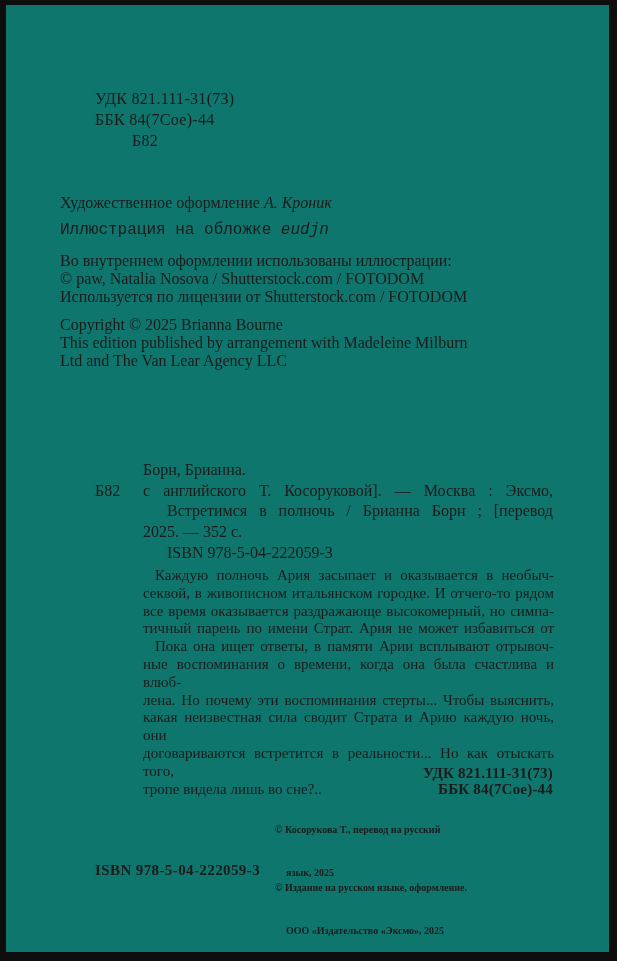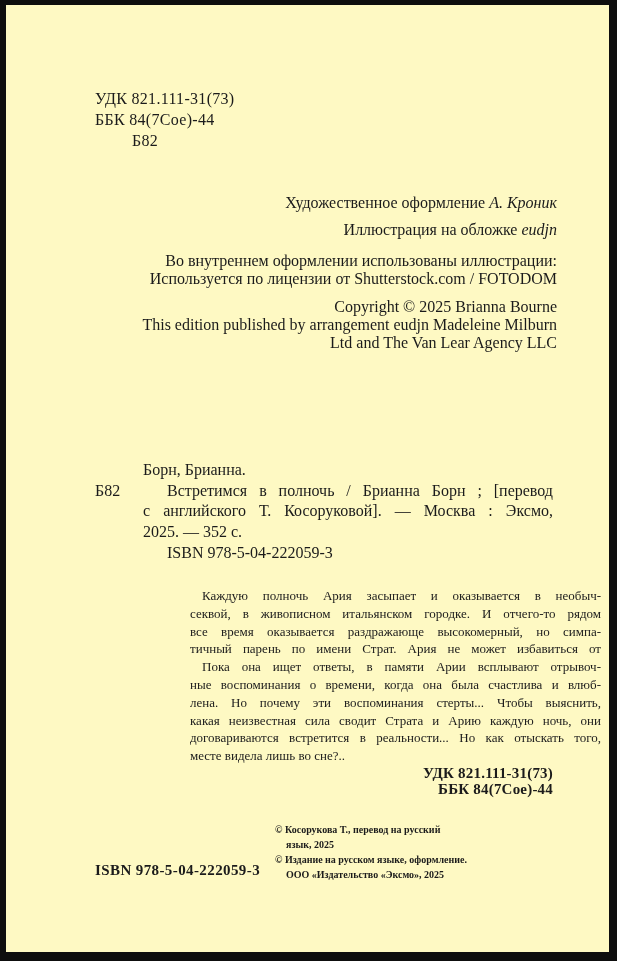--- a/index.html
+++ b/index.html
@@ -1,103 +1,104 @@
 <!DOCTYPE html>
 <html><head>
 <meta charset="utf-8">
 <style>
   html,body { margin:0; padding:0; background:#0e0e0e; }
   .page {
-    position:relative; width:617px; height:961px; background:#fef9c3;
+    position:relative; width:617px; height:961px; background:#0f766e;
     font-family:"Liberation Serif","DejaVu Serif",serif; color:#1b1b1b;
     overflow:hidden; margin:0 auto;
   }
   .frame {
     position:absolute; inset:0; border:solid #0e0e0e;
     border-width:5px 8px 9px 6px; pointer-events:none; z-index:5;
   }
   
   .top-codes { position:absolute; left:95px; top:88px; font-size:16px; line-height:21px; letter-spacing:.3px; }
   .top-codes .idx { padding-left:37px; }
 
   
-  .credits { position:absolute; left:60px; top:193px; width:497px; text-align:right; font-size:16px; }
+  .credits { position:absolute; left:60px; top:193px; width:497px; text-align:left; font-size:16px; }
   .credits .single { line-height:20px; }
   .credits .m7  { margin-bottom:7px; }
-  .credits .m12 { margin-bottom:12px; }
+  .credits .m12 { margin-bottom:12px;font-family:Liberation Mono, monospace; }
   .credits .m10 { margin-bottom:10px; }
   .credits .grp div { line-height:18px; }
   .it { font-style:italic; }
 
   
   .biblio { position:absolute; left:143px; top:460px; width:410px; font-size:16px; line-height:20.5px; }
   .biblio .author { font-weight:normal; }
   .biblio .index { position:absolute; left:-48px; top:20.5px; }
   .j { text-align:justify; text-align-last:justify; }
   .ind24 { padding-left:24px; }
   .biblio .isbn-line { padding-left:24px; margin-top:1px; }
 
   
-  .annotation { position:absolute; left:143px; top:587px; width:411px; font-size:13px; line-height:17.8px;margin-left:47px; }
+  .annotation { position:absolute; left:143px; top:567px; width:411px; font-size:15px; line-height:17.8px; }
   .annotation .ind { padding-left:12px; }
 
   
   .bottom-codes { position:absolute; left:143px; top:766px; width:410px; text-align:right; font-weight:bold; font-size:15px; line-height:15.5px; letter-spacing:.2px; }
 
   
   .footer-isbn { position:absolute; left:95px; top:862px; font-weight:bold; font-size:15px; letter-spacing:.4px; }
   .footer-copy { position:absolute; left:275px; top:822px; width:288px; font-weight:bold; font-size:10px; line-height:15px; }
-  .footer-copy .cont { padding-left:11px; }
+  .footer-copy .cont { padding-left:11px;margin-top:28px; }
 </style>
 </head>
 <body>
 
 <div class="page">
   <div class="frame"></div>
 
   <div class="top-codes">
     <div>УДК 821.111-31(73)</div>
     <div>ББК 84(7Сое)-44</div>
     <div class="idx">Б82</div>
   </div>
 
   <div class="credits">
     <div class="single m7"><span>Художественное оформление </span><span class="it">А. Кроник</span></div>
     <div class="single m12"><span>Иллюстрация на обложке </span><span class="it">eudjn</span></div>
     <div class="grp m10">
       <div>Во внутреннем оформлении использованы иллюстрации:</div>
+      <div>© paw, Natalia Nosova / Shutterstock.com / FOTODOM</div>
       <div>Используется по лицензии от Shutterstock.com / FOTODOM</div>
     </div>
     <div class="grp m10">
       <div>Copyright © 2025 Brianna Bourne</div>
-      <div>This edition published by arrangement eudjn Madeleine Milburn</div>
+      <div>This edition published by arrangement with Madeleine Milburn</div>
       <div>Ltd and The Van Lear Agency LLC</div>
     </div>
   </div>
 
   <div class="biblio">
     <span class="index">Б82</span>
     <div class="author">Борн, Брианна.</div>
+    <div class="j">с английского Т. Косоруковой]. — Москва : Эксмо,</div>
     <div class="j ind24">Встретимся в полночь / Брианна Борн ; [перевод</div>
-    <div class="j">с английского Т. Косоруковой]. — Москва : Эксмо,</div>
     <div>2025. — 352 с.</div>
     <div class="isbn-line">ISBN 978-5-04-222059-3</div>
   </div>
 
   <div class="annotation">
     <div class="j ind">Каждую полночь Ария засыпает и оказывается в необыч-</div>
     <div class="j">секвой, в живописном итальянском городке. И отчего-то рядом</div>
     <div class="j">все время оказывается раздражающе высокомерный, но симпа-</div>
     <div class="j">тичный парень по имени Страт. Ария не может избавиться от</div>
     <div class="j ind">Пока она ищет ответы, в памяти Арии всплывают отрывоч-</div>
     <div class="j">ные воспоминания о времени, когда она была счастлива и влюб-</div>
     <div class="j">лена. Но почему эти воспоминания стерты... Чтобы выяснить,</div>
     <div class="j">какая неизвестная сила сводит Страта и Арию каждую ночь, они</div>
     <div class="j">договариваются встретится в реальности... Но как отыскать того,</div>
-    <div>месте видела лишь во сне?..</div>
+    <div>тропе видела лишь во сне?..</div>
   </div>
 
   <div class="bottom-codes">
     <div>УДК 821.111-31(73)</div>
     <div>ББК 84(7Сое)-44</div>
   </div>
 
   <div class="footer-isbn">ISBN 978-5-04-222059-3</div>
   <div class="footer-copy">
     <div>

